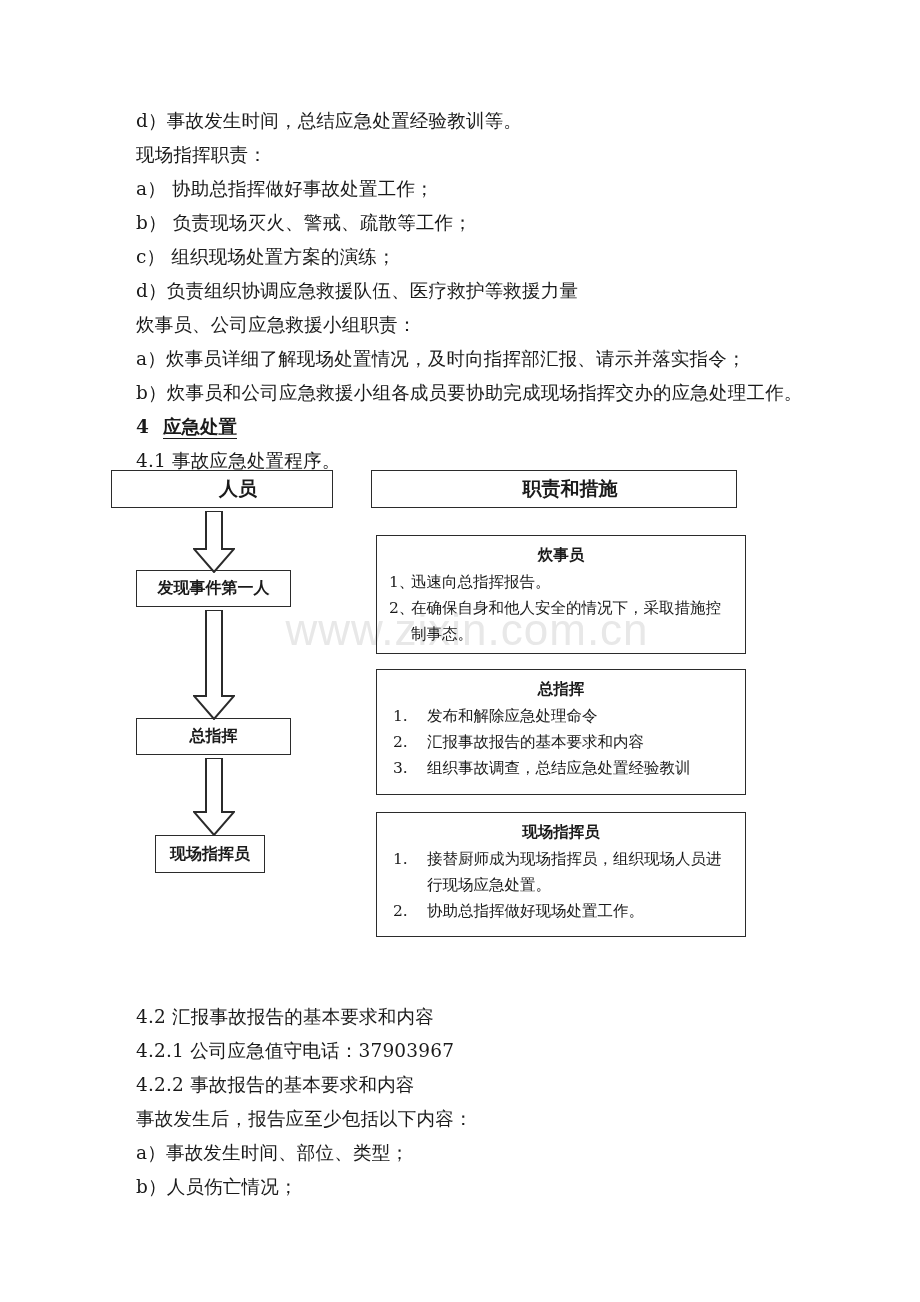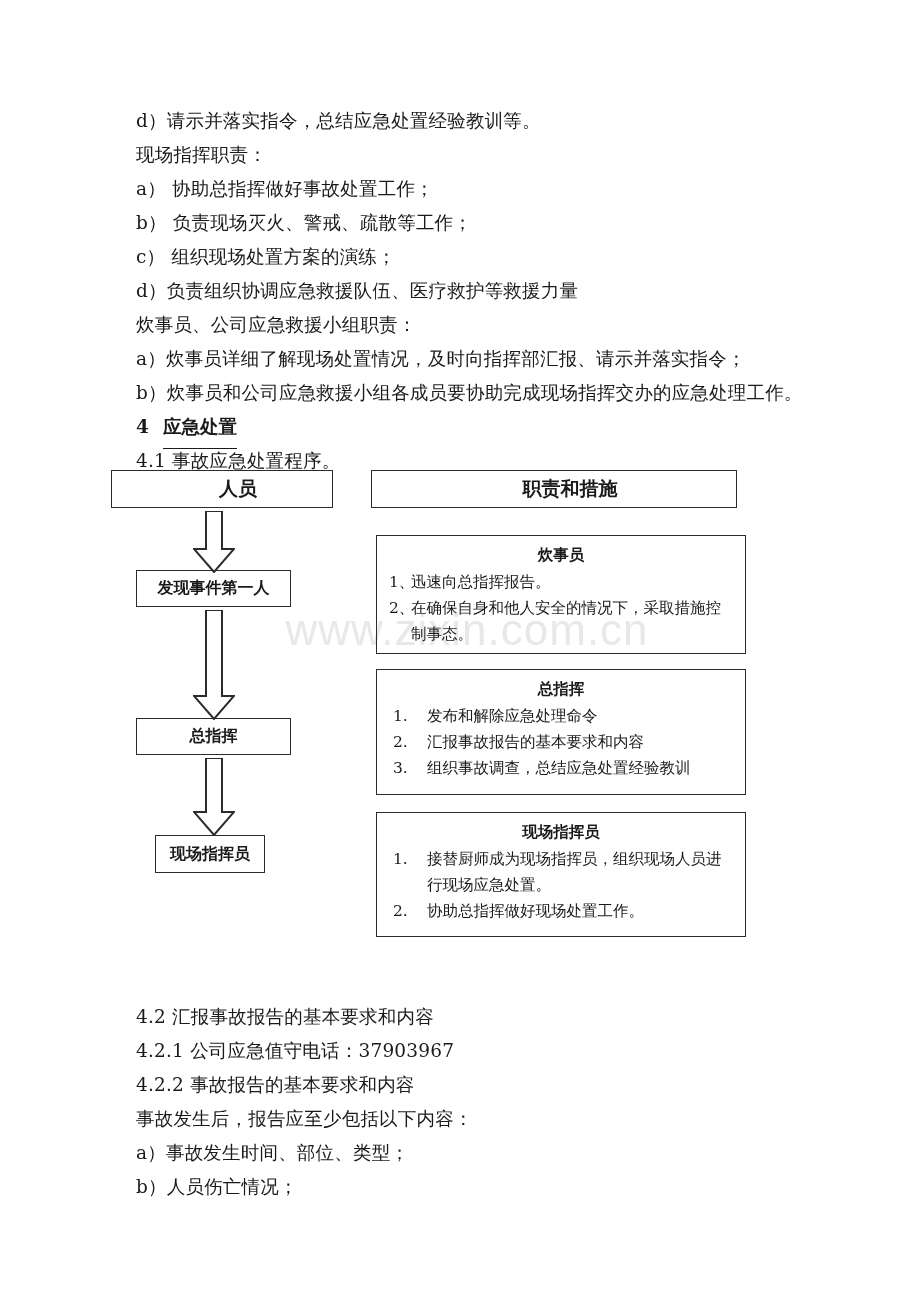--- a/index.html
+++ b/index.html
@@ -55,21 +55,21 @@
 
   .heading {
     font-size: 18.5px;
     line-height: 34px;
     font-weight: bold;
     white-space: nowrap;
   }
   .heading .num { margin-right: 14px; }
   .heading .ttl {
     border-bottom: 1.6px solid #1a1a1a;
-    padding-bottom: 11px;
+    padding-bottom: 1px;
   }
 
   .top-text { top: 104px; }
   .bottom-text { top: 1000px; }
 
   
   .flow {
     position: absolute;
     left: 0; top: 0;
     width: 920px;
@@ -131,21 +131,21 @@
   .arrow { position: absolute; }
 </style>
 </head>
 <body>
 
 <div class="page">
 
   <div class="watermark">www.zixin.com.cn</div>
 
   <div class="textblock top-text">
-    <div class="line">d）请示并落实指令，总结应急处置经验教训等。</div>
+    <div class="line">d）事故发生时间，总结应急处置经验教训等。</div>
     <div class="line">现场指挥职责：</div>
     <div class="line">a）  协助总指挥做好事故处置工作；</div>
     <div class="line">b）  负责现场灭火、警戒、疏散等工作；</div>
     <div class="line">c）  组织现场处置方案的演练；</div>
     <div class="line">d）负责组织协调应急救援队伍、医疗救护等救援力量</div>
     <div class="line">炊事员、公司应急救援小组职责：</div>
     <div class="line">a）炊事员详细了解现场处置情况，及时向指挥部汇报、请示并落实指令；</div>
     <div class="line">b）炊事员和公司应急救援小组各成员要协助完成现场指挥交办的应急处理工作。</div>
     <div class="heading"><span class="num">4</span><span class="ttl">应急处置</span></div>
     <div class="line">4.1 事故应急处置程序。</div>

